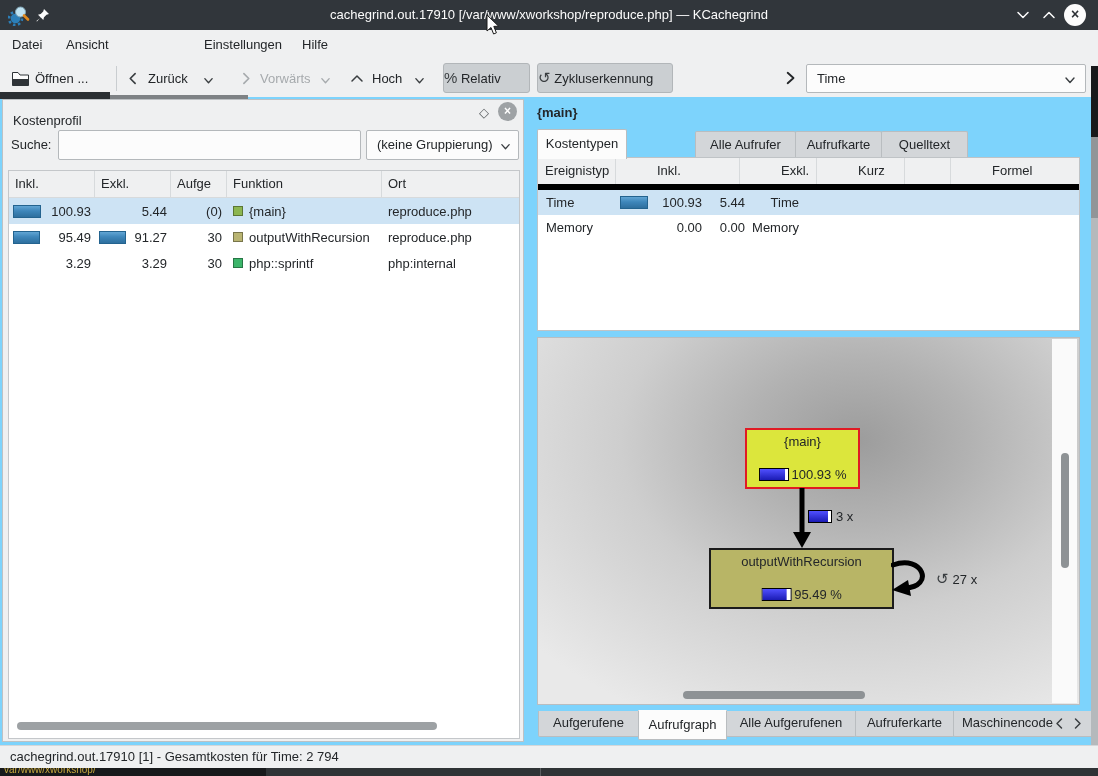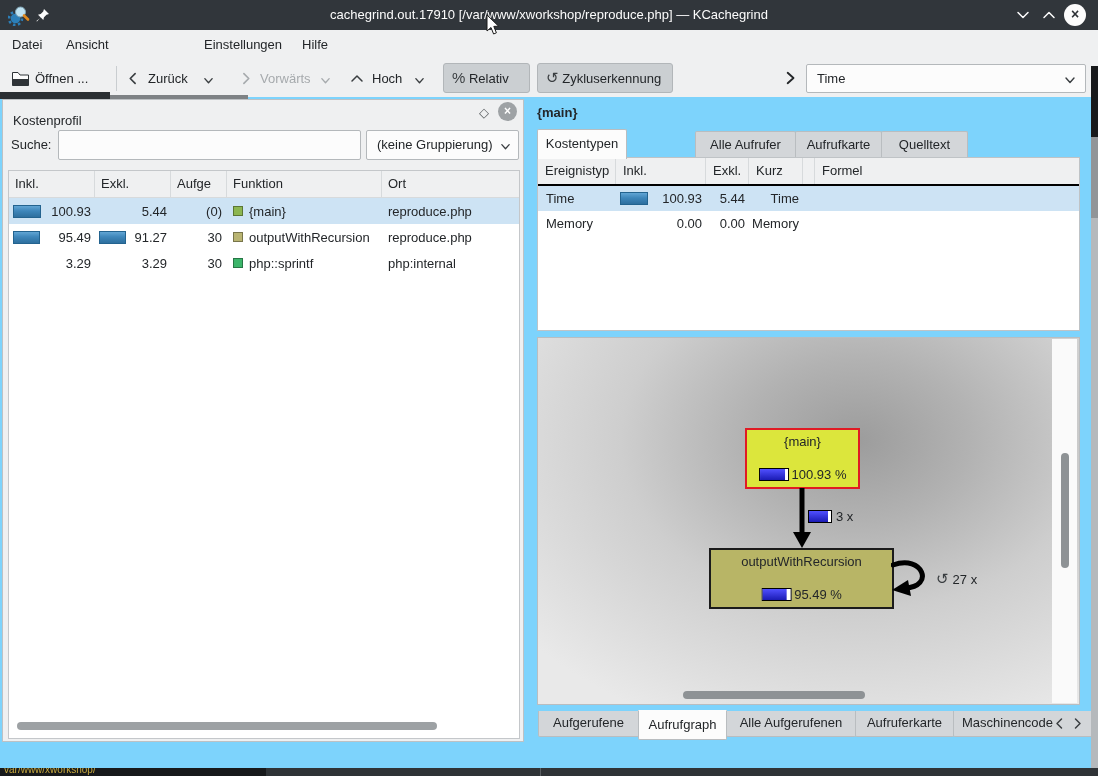--- a/index.html
+++ b/index.html
@@ -14,21 +14,21 @@
   .closebtn{position:absolute;top:4px;width:22px;height:22px;border-radius:50%;background:#fcfcfc;
             color:#2d3136;text-align:center;line-height:21px;font-size:14px;font-weight:bold;}
 
   
   .menubar{left:0;top:30px;width:1098px;height:30px;background:#eff0f1;}
   .menuitem{position:absolute;top:0;height:30px;line-height:30px;}
   .toolbar{left:0;top:60px;width:1098px;height:37px;background:#eff0f1;}
   .tlabel{position:absolute;top:0;height:37px;line-height:37px;white-space:nowrap;}
   .disabled{color:#a6aaad;}
   .toggled{position:absolute;top:3px;height:30px;background:#cbcfd2;border:1px solid #b2b6b9;border-radius:3px;
-           box-sizing:border-box;line-height:28px;white-space:nowrap;padding:0 10px 0 8px;}
+           box-sizing:border-box;line-height:28px;white-space:nowrap;padding:0 10px 0 0;}
   .tsep{position:absolute;top:6px;width:1px;height:25px;background:#c9cdd0;}
   .combo{position:absolute;background:#fcfcfc;border:1px solid #b4b8bb;border-radius:2px;box-sizing:border-box;}
   .combo .val{position:absolute;left:10px;top:0;bottom:0;line-height:27px;white-space:nowrap;}
   .chev{display:inline-block;vertical-align:middle;}
 
   
   .dock{left:2px;top:99px;width:522px;height:643px;border:1px solid #bdc1c4;background:#eff0f1;}
   .dockfloat{position:absolute;left:476px;top:5px;font-size:13px;color:#54585b;}
   .dockclose{position:absolute;left:495px;top:2px;width:19px;height:19px;border-radius:50%;background:#9ea2a5;
              color:#fff;text-align:center;line-height:18px;font-size:12px;font-weight:bold;}
@@ -52,21 +52,21 @@
   .hthumb{position:absolute;border-radius:4px;background:#9da1a4;}
 
   
   .tab{position:absolute;background:#d3d6d9;border:1px solid #b9bdc0;border-bottom:none;
        border-radius:2px 2px 0 0;text-align:center;height:26px;line-height:25px;top:131px;overflow:hidden;white-space:nowrap;}
   .tab.active{background:#fcfcfc;height:29px;top:129px;line-height:28px;z-index:2;}
   .btab{position:absolute;background:#d3d6d9;border:1px solid #b9bdc0;border-top:none;
         border-radius:0 0 2px 2px;text-align:center;height:25px;line-height:24px;top:711px;overflow:hidden;white-space:nowrap;}
   .btab.active{background:#fcfcfc;height:28px;top:710px;line-height:27px;z-index:2;border-top:1px solid #fcfcfc;}
   .cframe{left:537px;top:157px;width:543px;height:174px;background:#fff;border:1px solid #bfc3c6;z-index:1;}
-  .chead{display:flex;height:26px;background:#eff0f1;border-bottom:2px solid #000000;}
+  .chead{display:flex;height:26px;background:#eff0f1;border-bottom:6px solid #000000;gap:34px;}
   .chead>div{border-right:1px solid #d7dadc;height:26px;line-height:26px;padding-left:7px;box-sizing:border-box;}
   .crow{display:flex;height:25px;align-items:center;}
   .c-type{width:78px;padding-left:8px;box-sizing:border-box;}
   .c-rinkl{width:90px;display:flex;align-items:center;box-sizing:border-box;padding:0 4px;}
   .c-rexkl{width:43px;text-align:right;padding-right:4px;box-sizing:border-box;}
   .c-kurz{width:54px;text-align:right;padding-right:4px;box-sizing:border-box;}
   .c-gapc{width:12px;}
   .c-formel{flex:1;padding-left:7px;box-sizing:border-box;}
 
   
@@ -358,20 +358,23 @@
     <polyline points="7.5,1.5 3,6 7.5,10.5" fill="none" stroke="#3a3e41" stroke-width="1.5" stroke-linecap="round" stroke-linejoin="round"></polyline>
   </svg>
   <svg class="abs" style="left:1071px;top:717px;z-index:3;" width="12" height="13" viewBox="0 0 12 12">
     <polyline points="4.5,1.5 9,6 4.5,10.5" fill="none" stroke="#3a3e41" stroke-width="1.5" stroke-linecap="round" stroke-linejoin="round"></polyline>
   </svg>
 
   <div class="edgeseg" style="top:66px;height:71px;background:#17191b;"></div>
   <div class="edgeseg" style="top:137px;height:81px;background:#919598;"></div>
   <div class="edgeseg" style="top:218px;height:550px;background:#b5b9bc;"></div>
 
+  <div class="abs statusbar">
+    <span>cachegrind.out.17910 [1] - Gesamtkosten für Time: 2 794</span>
+  </div>
 
   <div class="abs bottomstrip">
     <div class="taskseg">
       <span style="position:relative;top:-3px;">var/www/xworkshop/</span>
     </div>
     <div class="tasksep"></div>
   </div>
 
 </div>
 

